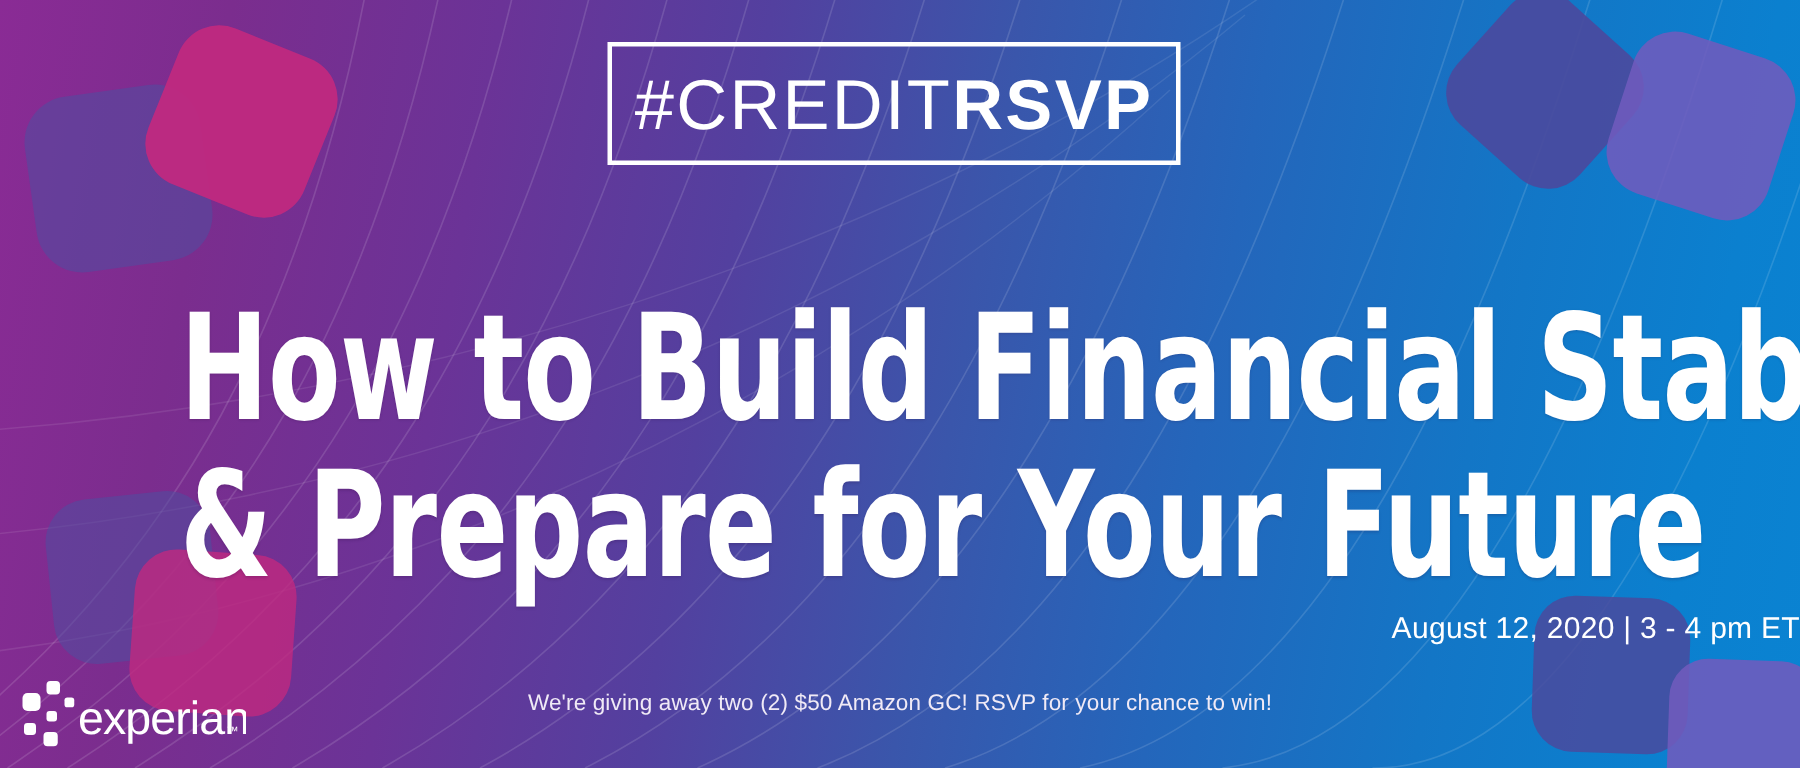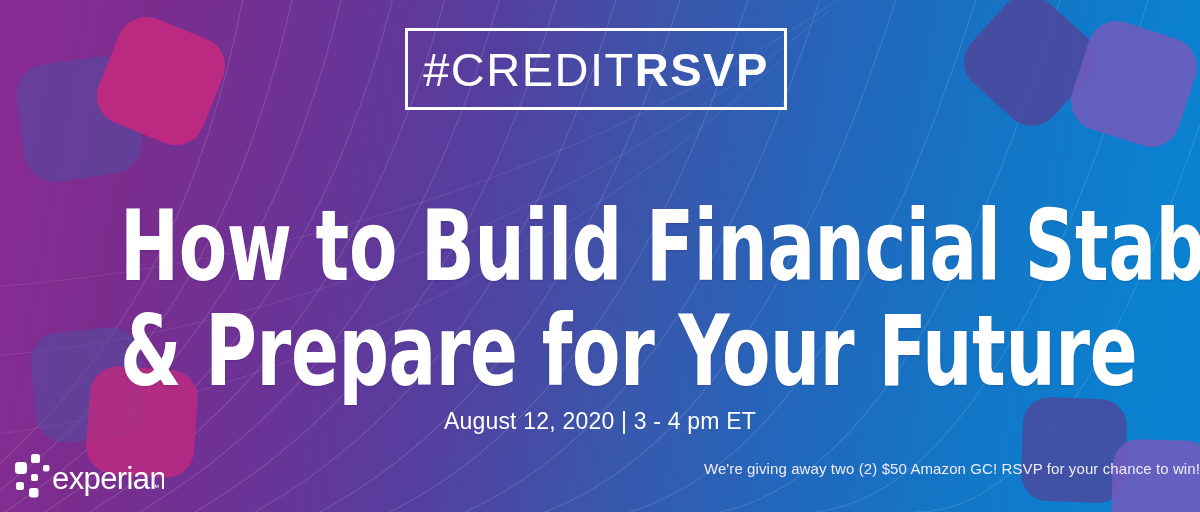--- a/index.html
+++ b/index.html
@@ -87,35 +87,35 @@
     text-shadow: 0 1px 2px rgba(40,10,60,0.18);
   }
   #headline .hl-line { display: block; }
 
   
   #dateline {
     position: absolute;
     left: 0;
     right: 0;
     top: 408px;
-    text-align: center;
+    text-align: right;
     color: #ffffff;
-    font-size: 23px;
+    font-size: 20px;
     font-weight: 400;
     letter-spacing: 0.2px;
     white-space: nowrap;
   }
 
   
   #giveaway {
     position: absolute;
     left: 0;
     right: 0;
     top: 460px;
-    text-align: right;
+    text-align: center;
     color: #f0eaf6;
     font-size: 15px;
     font-weight: 400;
     letter-spacing: 0.1px;
     white-space: nowrap;
   }
 
   
   #logo {
     position: absolute;

